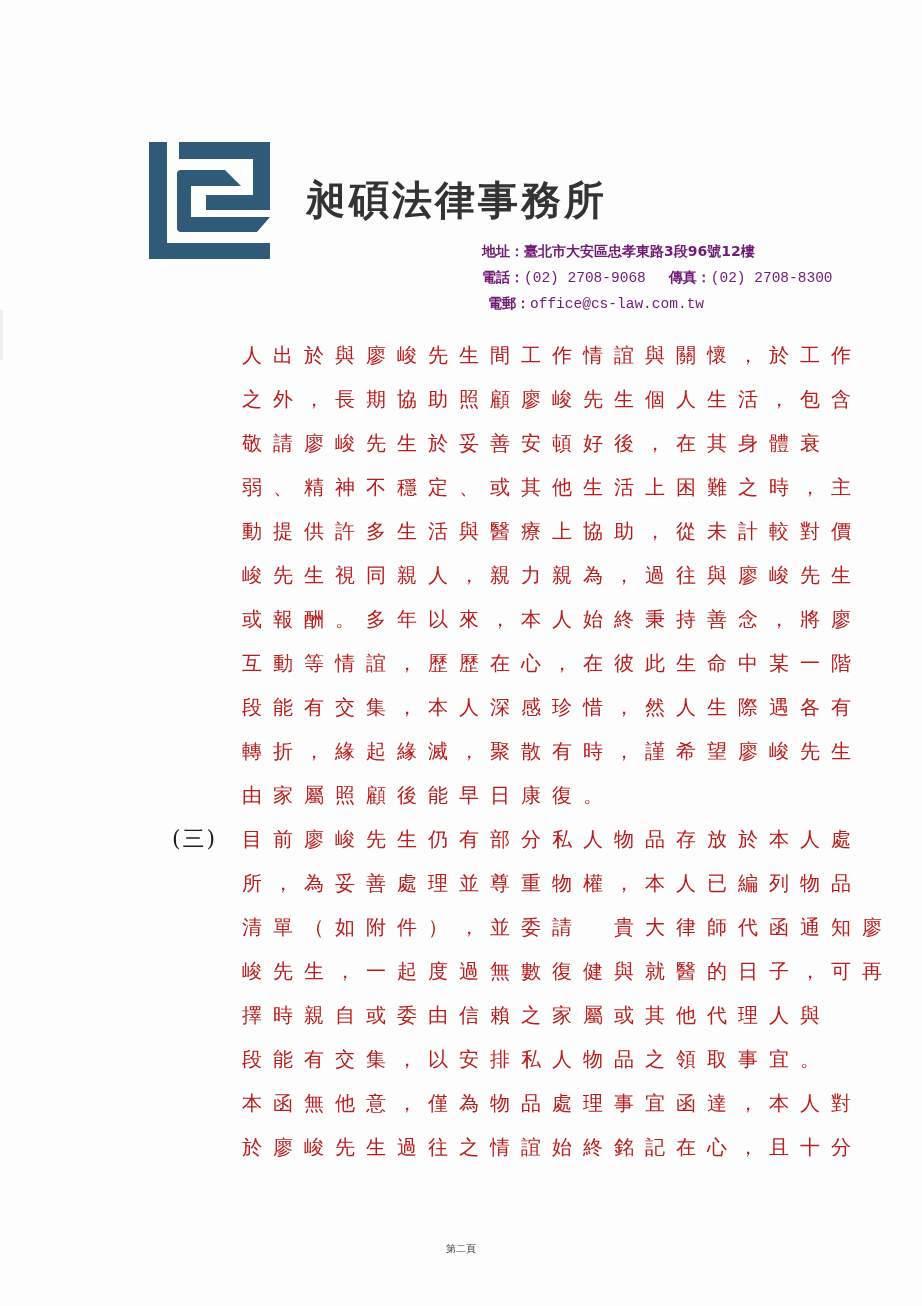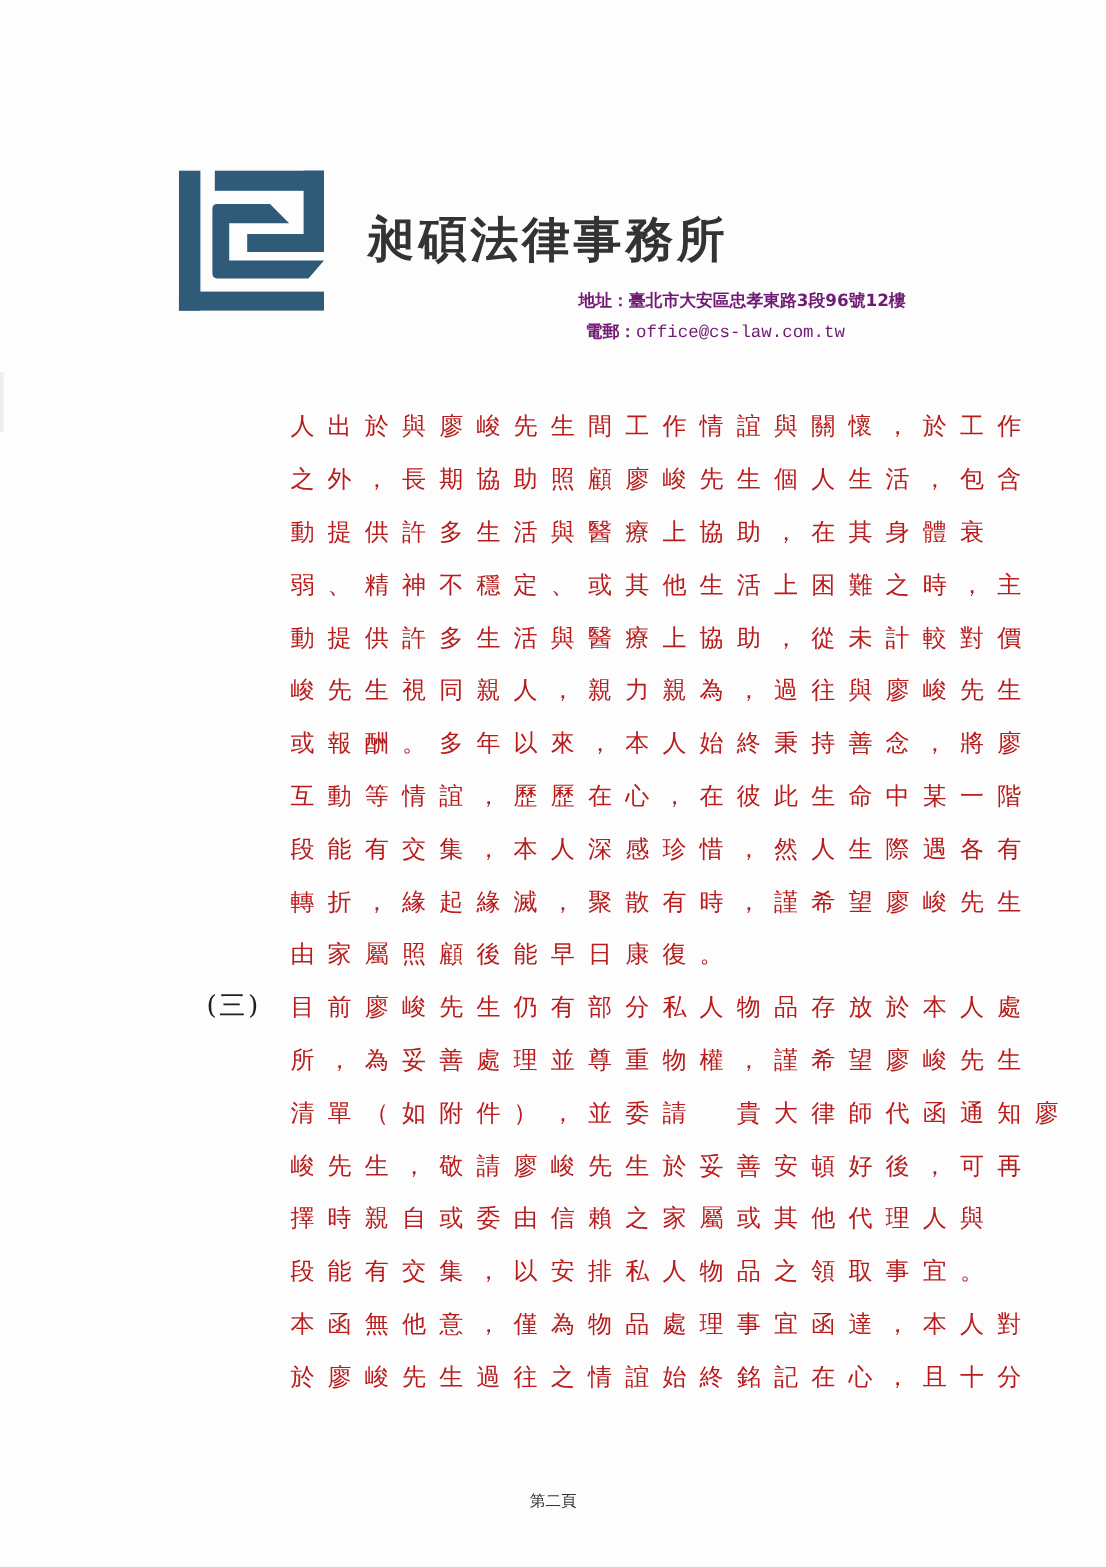--- a/index.html
+++ b/index.html
@@ -17,21 +17,21 @@
                font-family: "DejaVu Sans", sans-serif; }
     .contact-line { height: 26px; line-height: 26px; white-space: nowrap; }
     .contact-line .lbl { font-weight: bold; }
     .contact-line .mono { font-family: "Liberation Mono", "DejaVu Sans Mono", monospace; font-size: 14.5px; }
     .contact-line.email { padding-left: 6px; }
 
     .body-text { position: absolute; left: 242px; top: 333px; width: 600px; }
     .line { height: 44px; line-height: 44px; font-size: 20px; letter-spacing: 11px; white-space: nowrap; color: #b91c1c; }
     .item-label { position: absolute; left: 172px; font-size: 22px; letter-spacing: 2px; line-height: 44px; color: #1e1e1e; }
 
-    .page-number { position: absolute; left: 0; width: 922px; top: 1242px; text-align: center; font-size: 13px; color: #333;
+    .page-number { position: absolute; left: 0; width: 922px; top: 1242px; text-align: center; font-size: 10px; color: #333;
                    font-family: "DejaVu Sans", sans-serif; }
 
     .scan-mark { position: absolute; left: 0; top: 310px; width: 3px; height: 50px; background: #eeeeee; }
   </style>
 </head>
 <body>
 
 <div class="page">
   <div class="scan-mark"></div>
 
@@ -50,43 +50,48 @@
       <path d="M28 32 Q28 28 32 28 L76 28 L92 44 L42 44 L42 75 L121 75 L108 90 L32 90 Q28 90 28 86 Z"></path>
     </g>
   </svg>
 
   <div class="firm-name">昶碩法律事務所</div>
 
   <div class="contact">
     <div class="contact-line">
       <span class="lbl">地址：</span><span class="lbl">臺北市大安區忠孝東路3段96號12樓</span>
     </div>
+    <div class="contact-line">
+      <span class="lbl">電話：</span><span class="mono">(02) 2708-9068</span>
+      <span style="display:inline-block;width:14px"></span>
+      <span class="lbl">傳真：</span><span class="mono">(02) 2708-8300</span>
+    </div>
     <div class="contact-line email">
       <span class="lbl">電郵：</span><span class="mono">office@cs-law.com.tw</span>
     </div>
   </div>
 
   <div class="item-label" style="top: 817px;">(三)</div>
 
   <div class="body-text">
     <div class="line">人出於與廖峻先生間工作情誼與關懷，於工作</div>
     <div class="line">之外，長期協助照顧廖峻先生個人生活，包含</div>
-    <div class="line">動提供許多生活與醫療上協助，在其身體衰</div>
+    <div class="line">敬請廖峻先生於妥善安頓好後，在其身體衰</div>
     <div class="line">弱、精神不穩定、或其他生活上困難之時，主</div>
     <div class="line">動提供許多生活與醫療上協助，從未計較對價</div>
     <div class="line">峻先生視同親人，親力親為，過往與廖峻先生</div>
     <div class="line">或報酬。多年以來，本人始終秉持善念，將廖</div>
     <div class="line">互動等情誼，歷歷在心，在彼此生命中某一階</div>
     <div class="line">段能有交集，本人深感珍惜，然人生際遇各有</div>
     <div class="line">轉折，緣起緣滅，聚散有時，謹希望廖峻先生</div>
     <div class="line">由家屬照顧後能早日康復。</div>
     <div class="line">目前廖峻先生仍有部分私人物品存放於本人處</div>
-    <div class="line">所，為妥善處理並尊重物權，謹希望廖峻先生</div>
+    <div class="line">所，為妥善處理並尊重物權，本人已編列物品</div>
     <div class="line">清單（如附件），並委請　貴大律師代函通知廖</div>
-    <div class="line">峻先生，敬請廖峻先生於妥善安頓好後，可再</div>
+    <div class="line">峻先生，一起度過無數復健與就醫的日子，可再</div>
     <div class="line">擇時親自或委由信賴之家屬或其他代理人與</div>
     <div class="line">段能有交集，以安排私人物品之領取事宜。</div>
     <div class="line">本函無他意，僅為物品處理事宜函達，本人對</div>
     <div class="line">於廖峻先生過往之情誼始終銘記在心，且十分</div>
   </div>
 
   <div class="page-number">第二頁</div>
 </div>
 
 </body></html>

